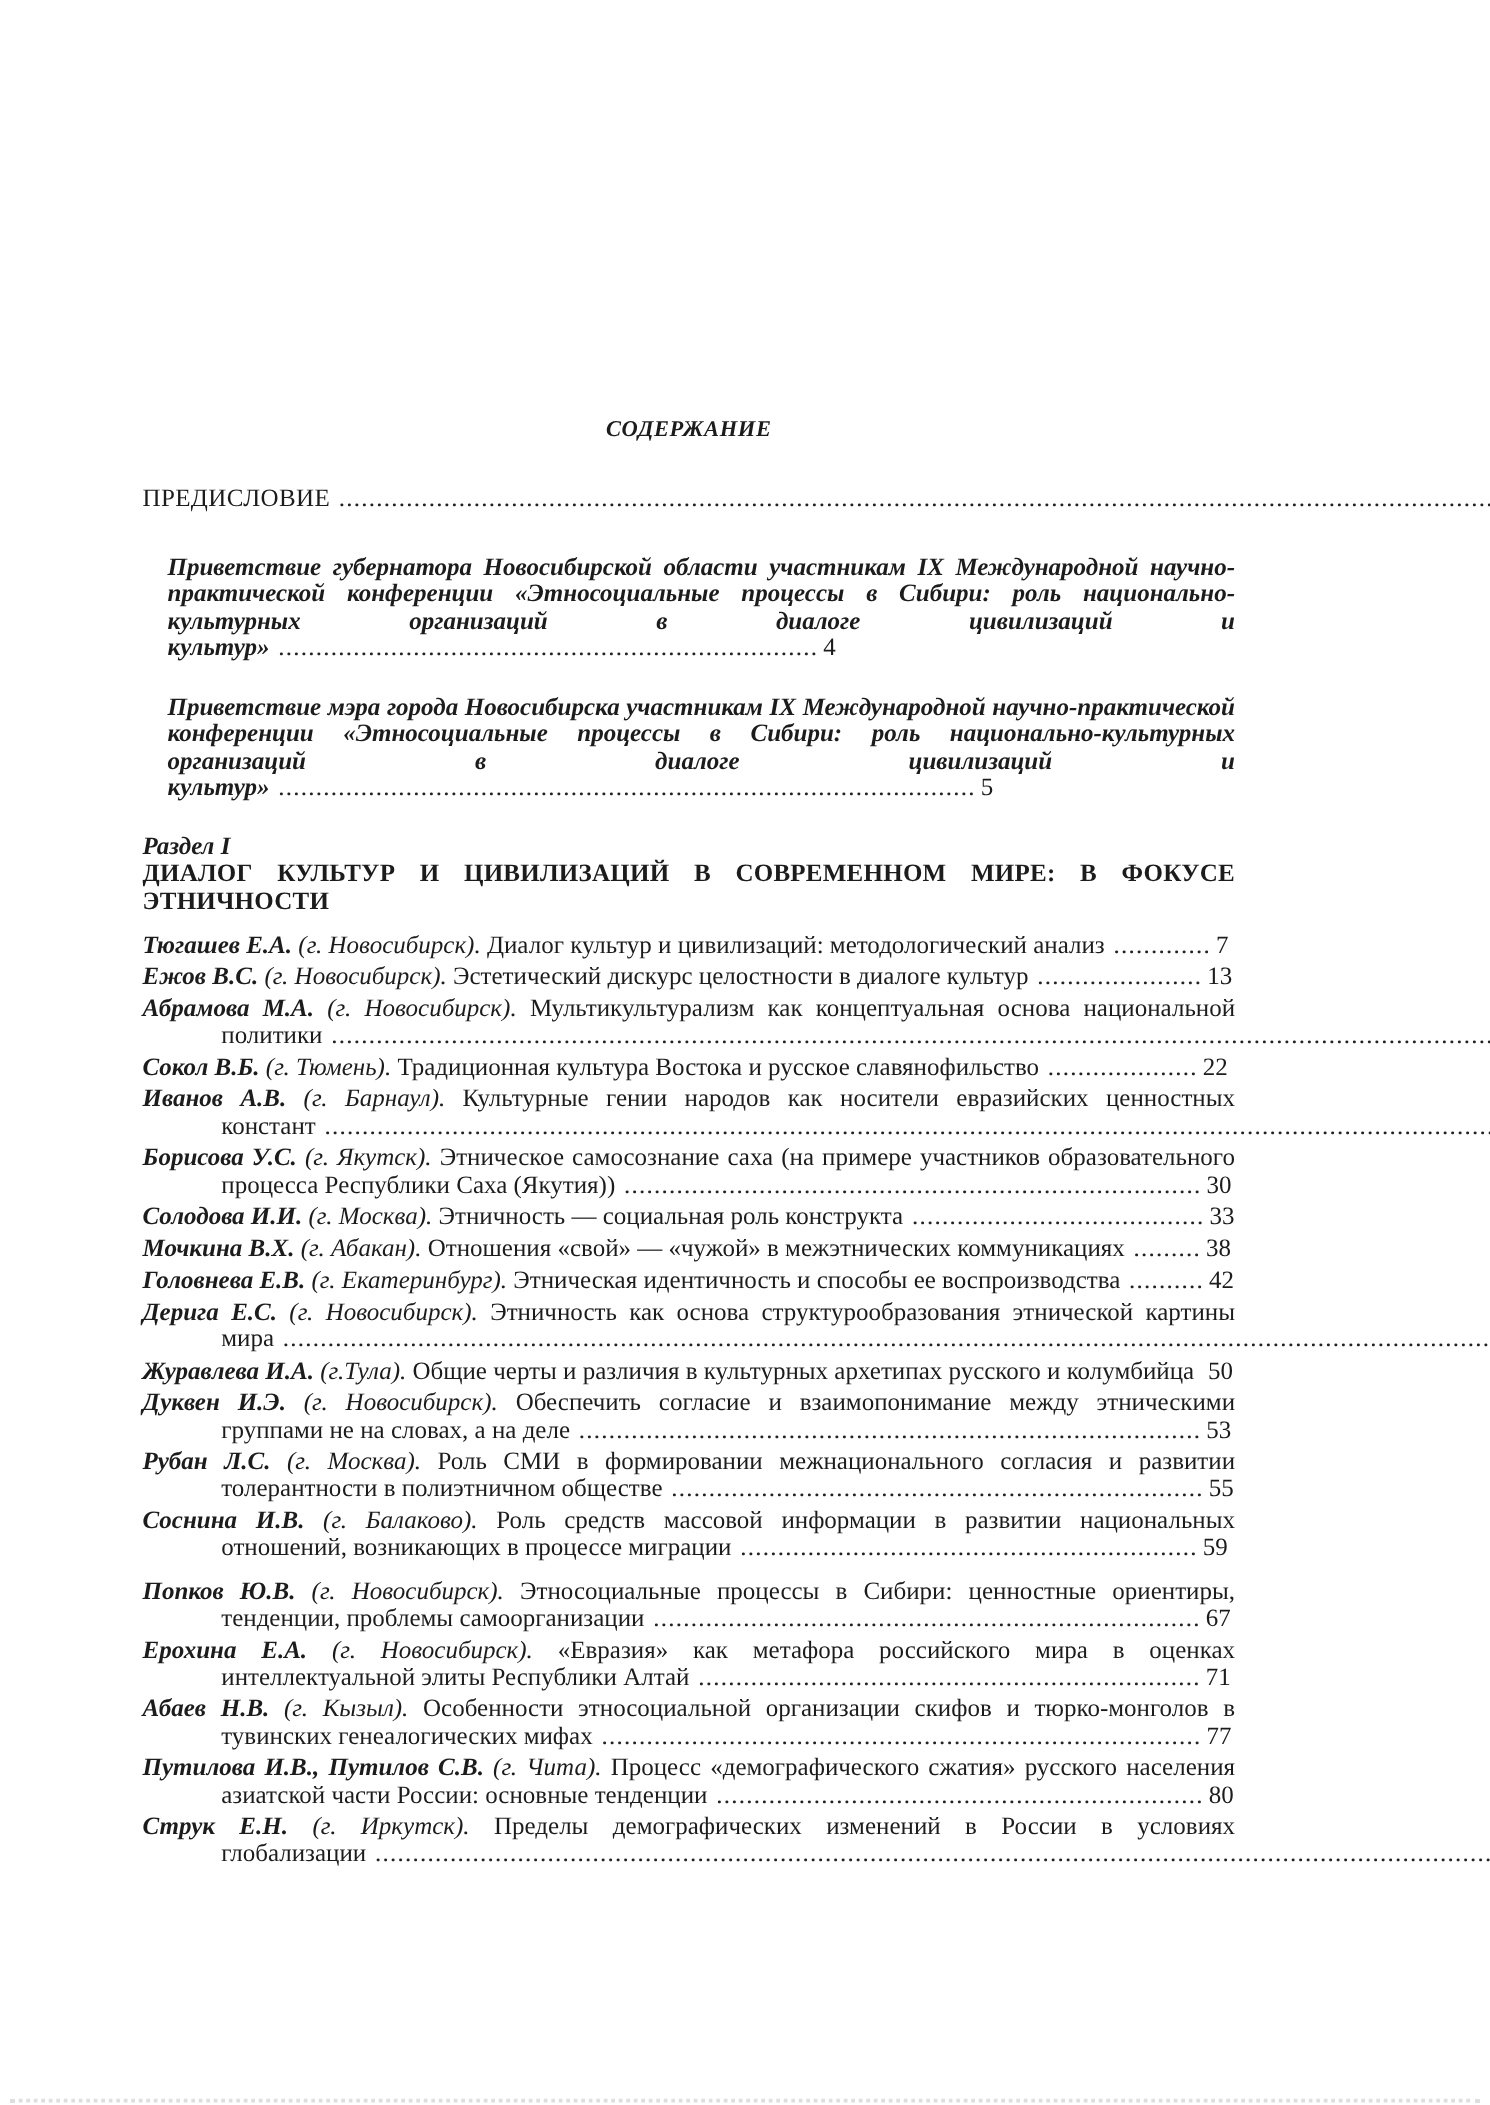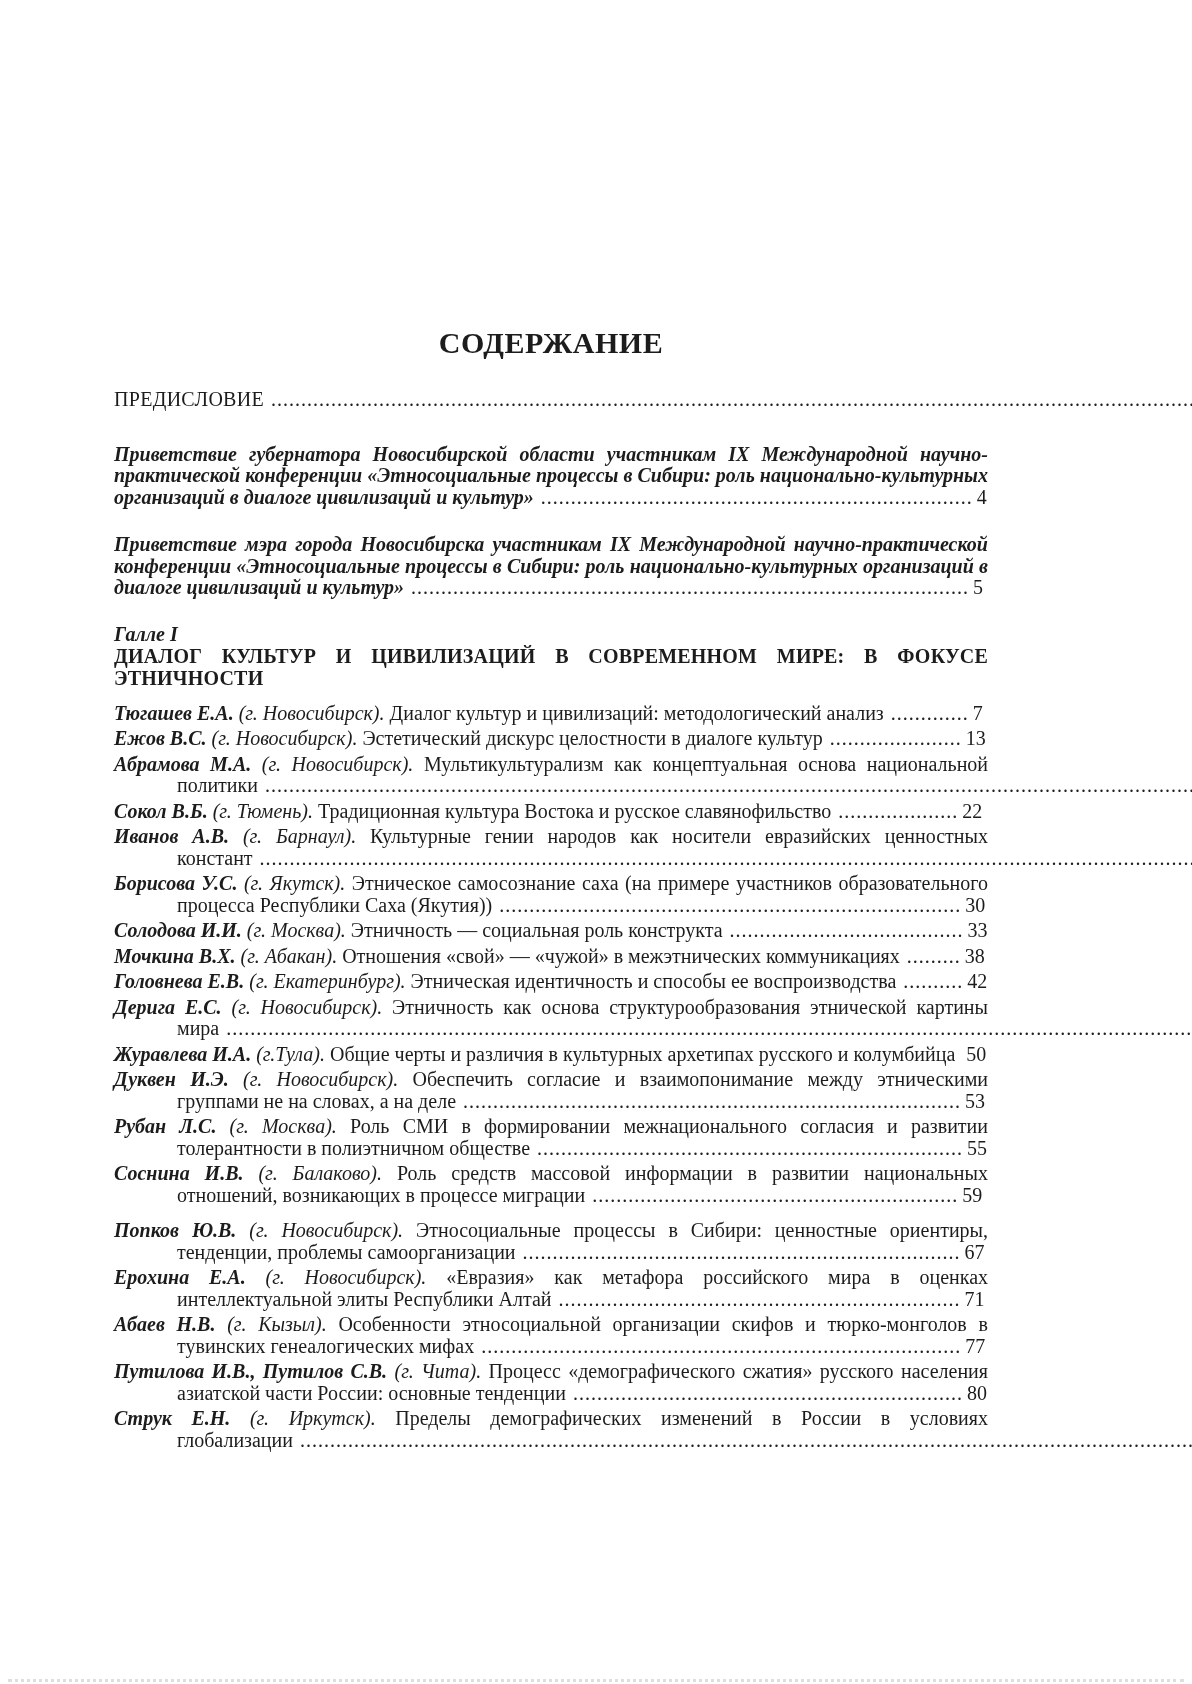--- a/index.html
+++ b/index.html
@@ -16,39 +16,41 @@
     position: absolute;
     left: 114px;
     top: 0;
     width: 874px;
     padding-top: 330px;
     font-size: 20px;
     line-height: 21.5px;
   }
   .toc-title {
     text-align: center;
-    font-size: 30px;
+    font-size: 18px;
     font-weight: bold;
+    font-style: italic;
     letter-spacing: 0.5px;
     line-height: 26px;
   }
   p { margin: 0; }
   .preface {
     margin-top: 33px;
     text-align: justify;
   }
   .preface-label {
     font-weight: normal;
     letter-spacing: 0.3px;
   }
   .greeting {
     margin-top: 26px;
     font-weight: bold;
     font-style: italic;
     text-align: justify;
+    margin-left: 20px;
   }
   .greeting.first { margin-top: 33px; }
   .greeting .leader,
   .greeting .pageno {
     font-weight: normal;
     font-style: normal;
   }
   .section-header { margin-top: 24px; }
   .section-label {
     font-weight: bold;
@@ -95,21 +97,21 @@
 
     <div class="toc-title">СОДЕРЖАНИЕ</div>
 
     <p class="preface"><span class="preface-label">ПРЕДИСЛОВИЕ</span><span class="leader">................................................................................................................................................................................................................................................................................................................................................................................................................</span></p>
 
     <p class="greeting first"><span class="gtext">Приветствие губернатора Новосибирской области участникам IX Международной научно-практической конференции «Этносоциальные процессы в Сибири: роль национально-культурных организаций в диалоге цивилизаций и культур»</span><span class="leader">........................................................................</span><span class="pageno">4</span></p>
 
     <p class="greeting"><span class="gtext">Приветствие мэра города Новосибирска участникам IX Международной научно-практической конференции «Этносоциальные процессы в Сибири: роль национально-культурных организаций в диалоге цивилизаций и культур»</span><span class="leader">.............................................................................................</span><span class="pageno">5</span></p>
 
     <div class="section-header">
-      <div class="section-label">Галле I</div>
+      <div class="section-label">Раздел I</div>
       <div class="section-title">ДИАЛОГ КУЛЬТУР И ЦИВИЛИЗАЦИЙ В СОВРЕМЕННОМ МИРЕ: В ФОКУСЕ ЭТНИЧНОСТИ</div>
     </div>
 
     <div class="sec-entries">
       <p class="toc-entry"><span class="authors">Тюгашев Е.А.</span> <span class="city">(г. Новосибирск).</span> <span class="etitle">Диалог культур и цивилизаций: методологический анализ</span><span class="leader">.............</span><span class="pageno">7</span></p>
       <p class="toc-entry"><span class="authors">Ежов В.С.</span> <span class="city">(г. Новосибирск).</span> <span class="etitle">Эстетический дискурс целостности в диалоге культур</span><span class="leader">......................</span><span class="pageno">13</span></p>
       <p class="toc-entry"><span class="authors">Абрамова М.А.</span> <span class="city">(г. Новосибирск).</span> <span class="etitle">Мультикультурализм как концептуальная основа национальной политики</span><span class="leader">................................................................................................................................................................................................................................................................................................................................................................................................................</span></p>
       <p class="toc-entry"><span class="authors">Сокол В.Б.</span> <span class="city">(г. Тюмень).</span> <span class="etitle">Традиционная культура Востока и русское славянофильство</span><span class="leader">....................</span><span class="pageno">22</span></p>
       <p class="toc-entry"><span class="authors">Иванов А.В.</span> <span class="city">(г. Барнаул).</span> <span class="etitle">Культурные гении народов как носители евразийских ценностных констант</span><span class="leader">................................................................................................................................................................................................................................................................................................................................................................................................................</span></p>
       <p class="toc-entry"><span class="authors">Борисова У.С.</span> <span class="city">(г. Якутск).</span> <span class="etitle">Этническое самосознание саха (на примере участников образовательного процесса Республики Саха (Якутия))</span><span class="leader">.............................................................................</span><span class="pageno">30</span></p>

